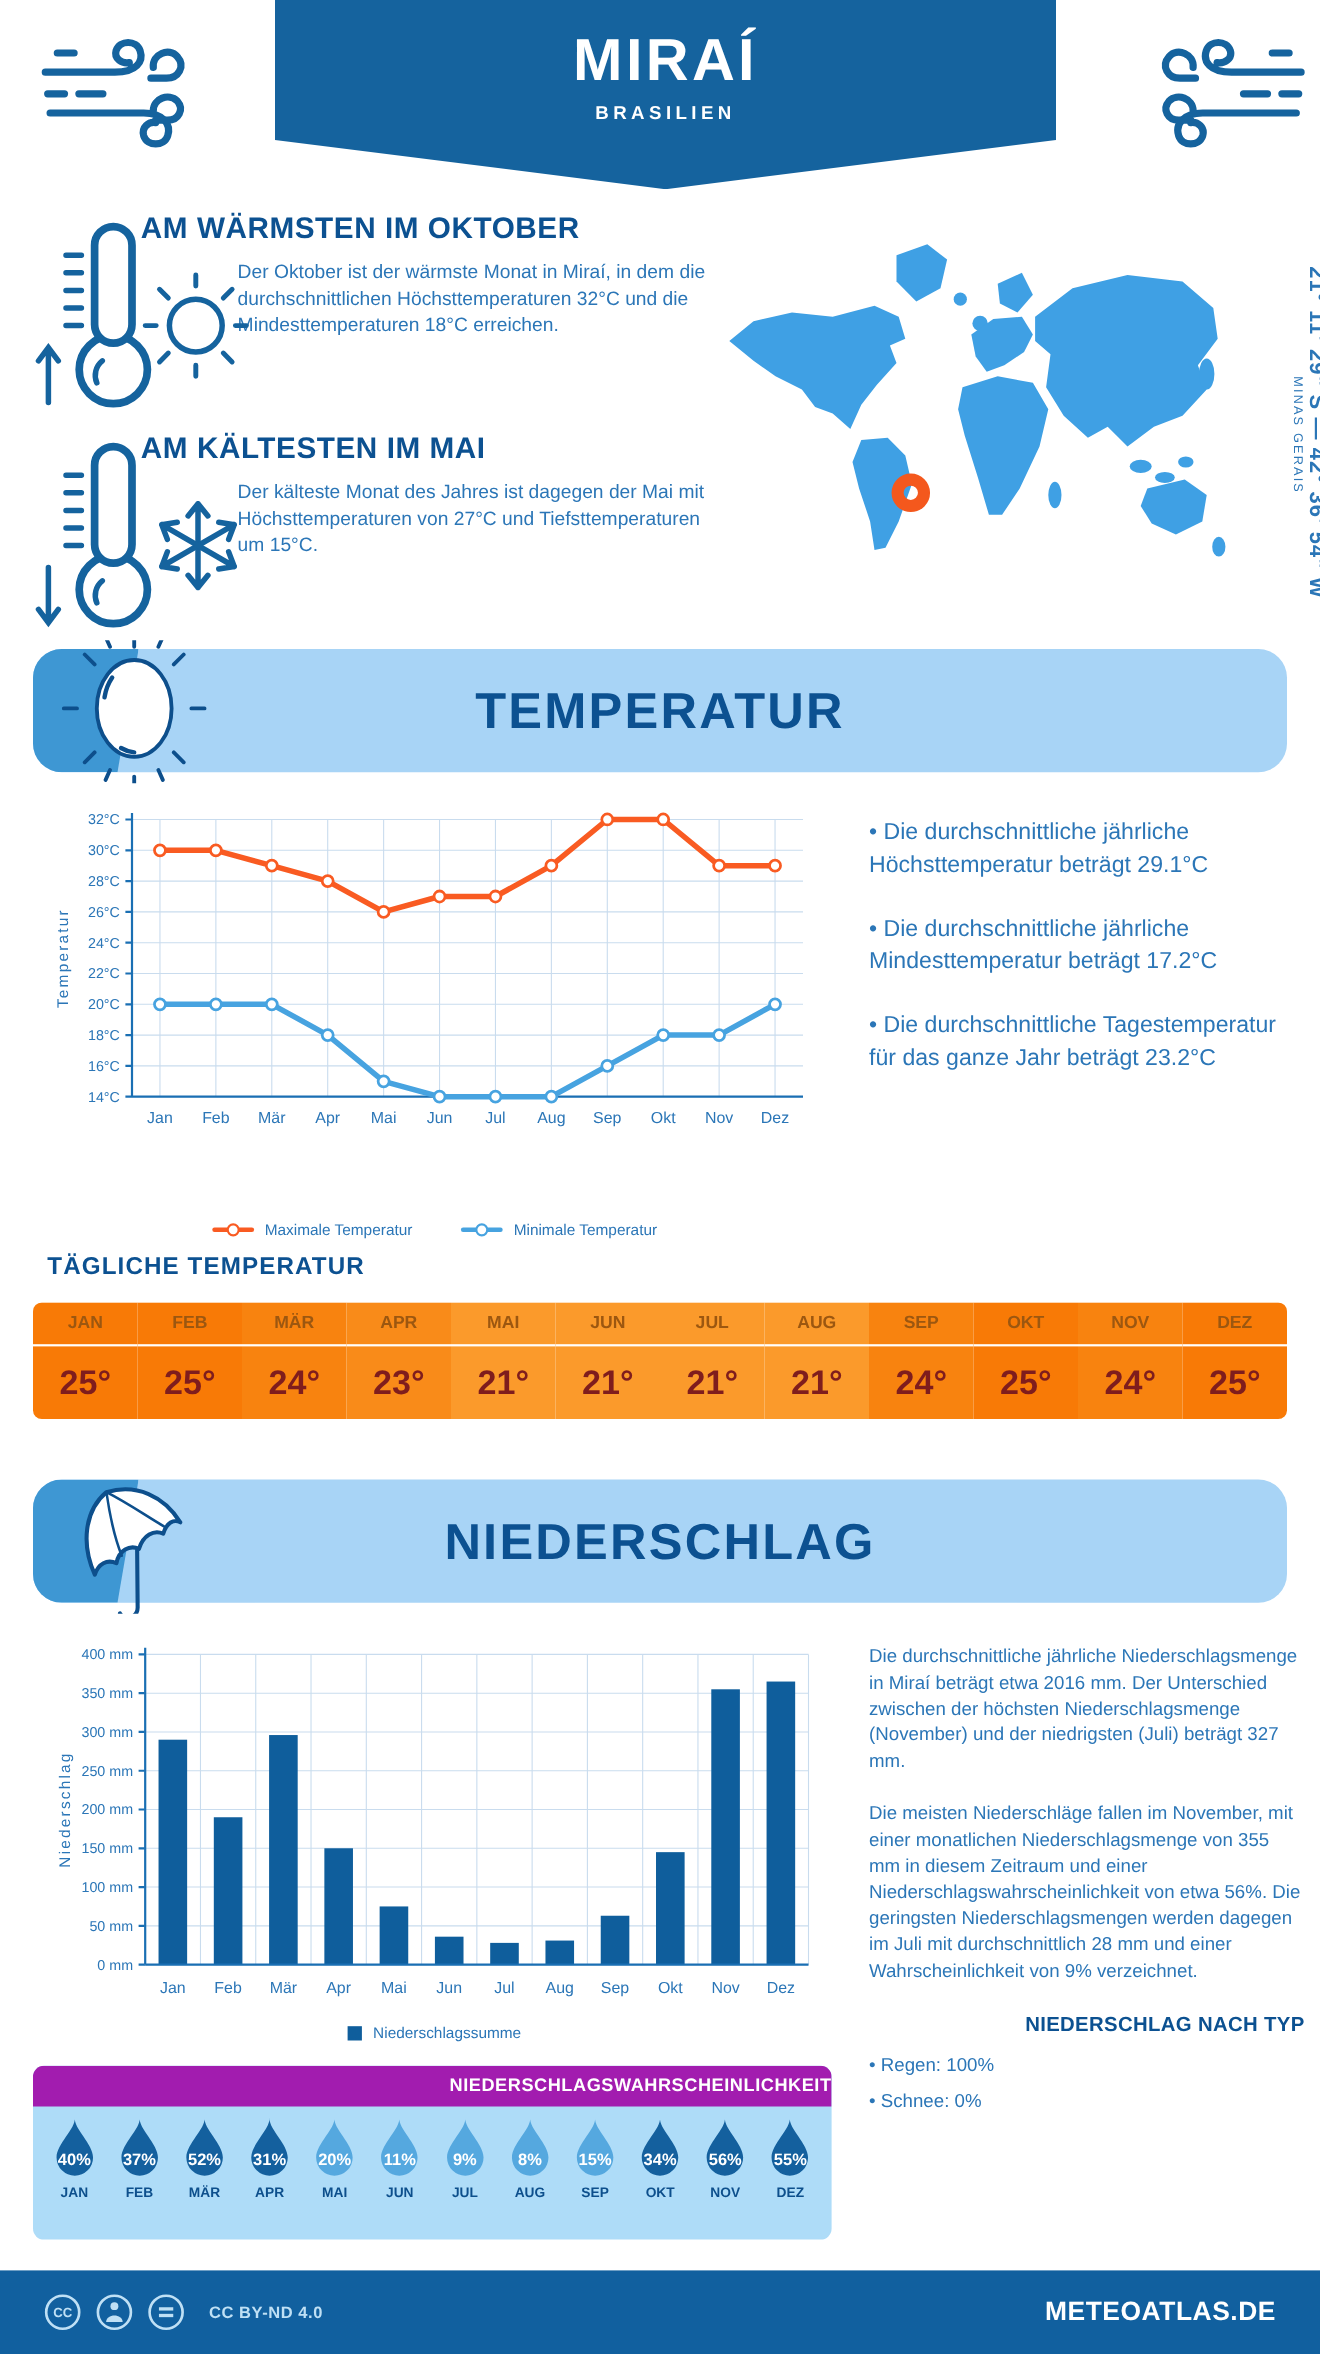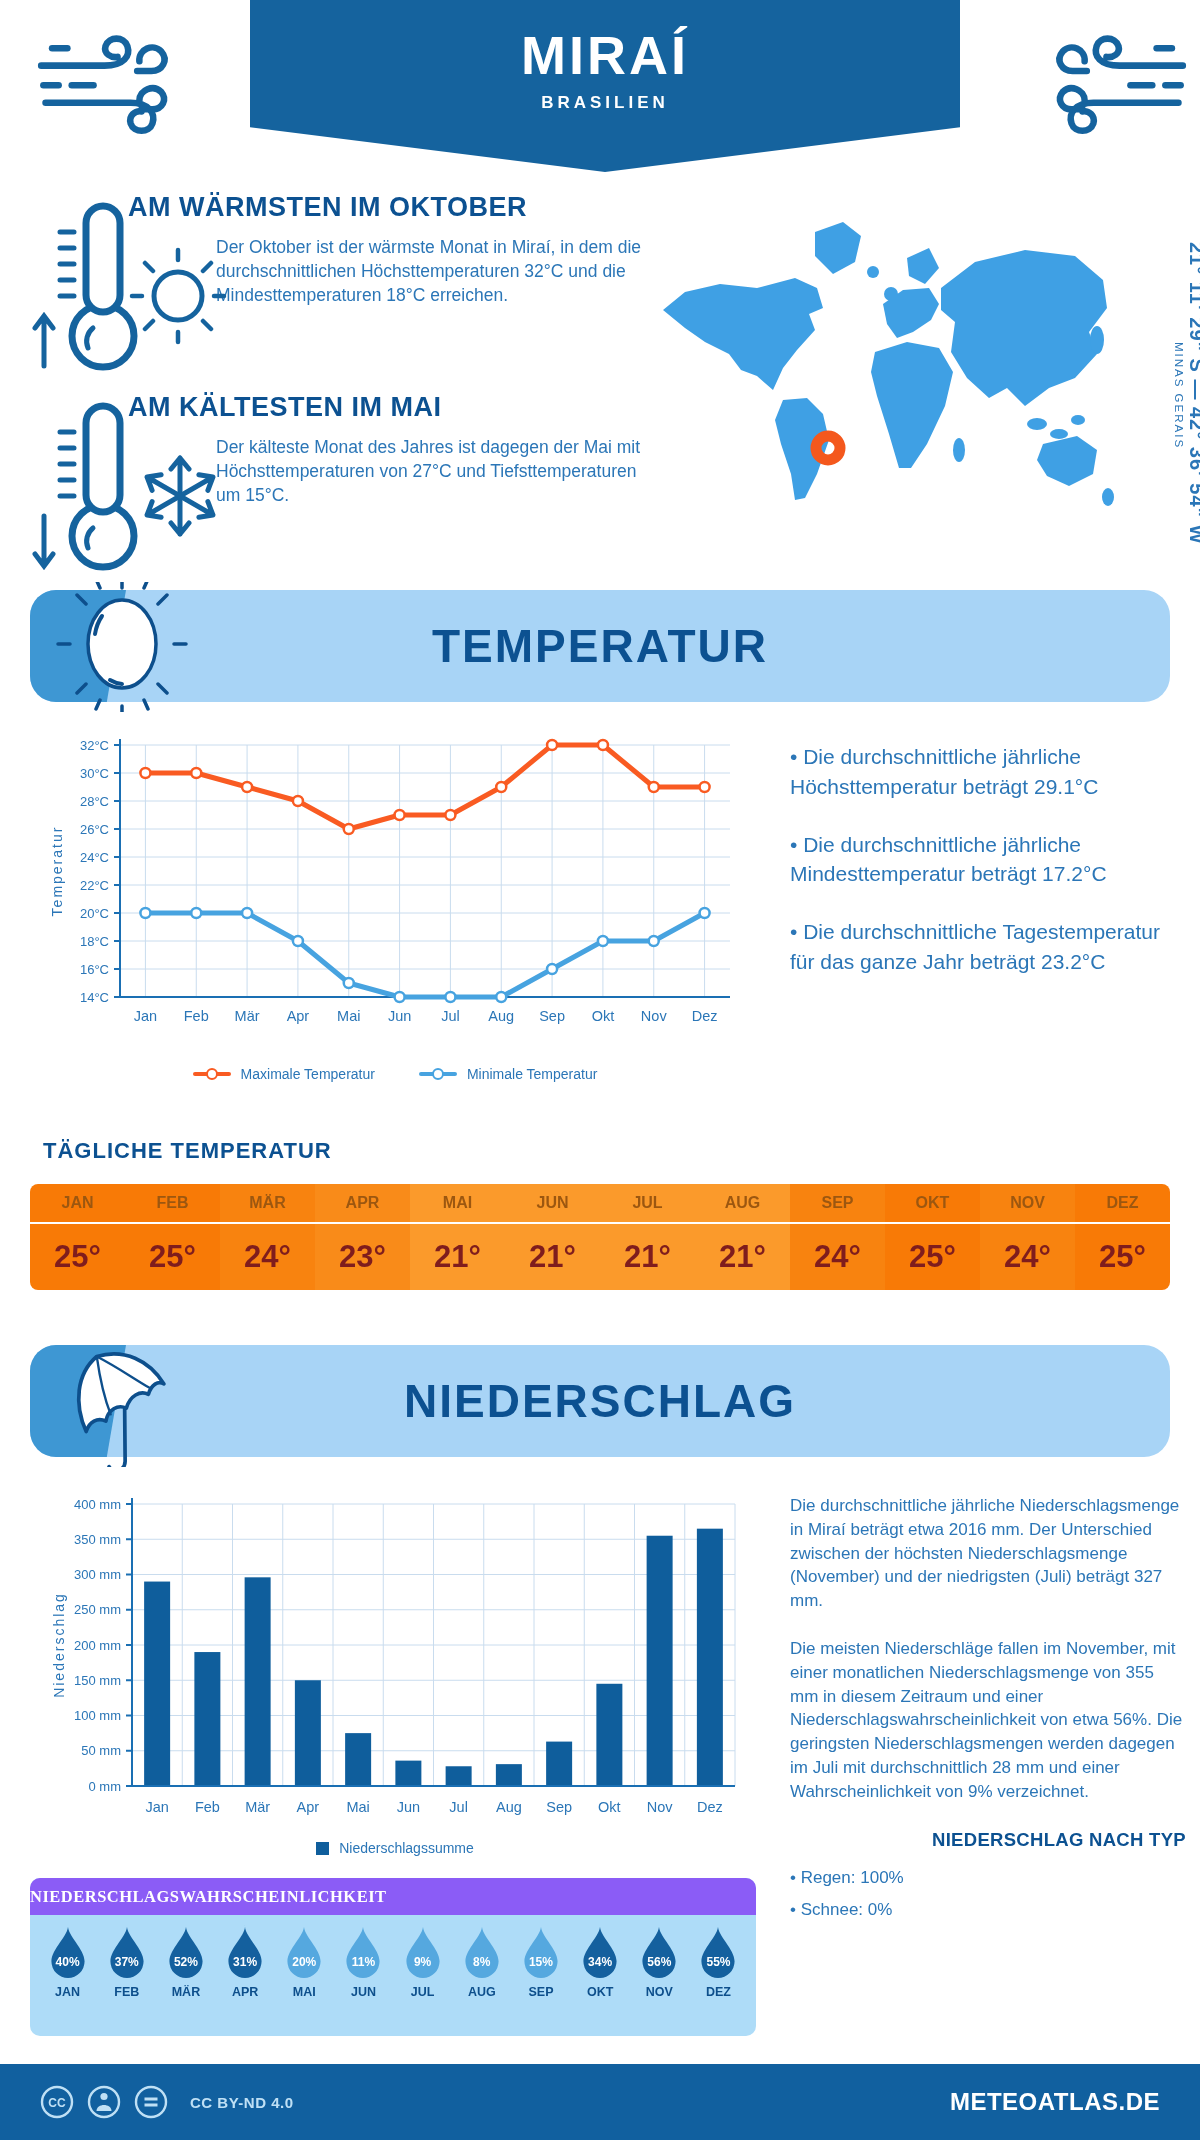--- a/index.html
+++ b/index.html
@@ -40,21 +40,21 @@
   .band h2{position:relative;margin:0;text-align:center;line-height:112px;font-size:46px;
            letter-spacing:2px;color:#0C5191;font-weight:bold;}
   .band .bicon{position:absolute;left:26px;top:-8px;width:132px;height:130px;}
   .band-temp{top:590px;}
   .band-precip{top:1345px;}
 
   
   .chart-temp{position:absolute;left:40px;top:733px;width:710px;height:310px;}
   .chart-precip{position:absolute;left:40px;top:1490px;width:710px;height:345px;}
   .legend-row{position:absolute;left:40px;width:710px;display:flex;justify-content:center;gap:64px;}
-  .legend-temp{top:1066px;gap:44px;}
+  .legend-temp{top:1110px;gap:44px;}
   .legend-precip{top:1840px;}
   .legend-item{display:flex;align-items:center;gap:10px;color:#2B76B7;font-size:14px;}
   .lswatch{position:relative;width:38px;height:4px;border-radius:2px;}
   .lswatch .dot{position:absolute;left:13px;top:-4px;width:8px;height:8px;border-radius:50%;
                 background:#fff;border:2.5px solid currentColor;}
   .lsquare{width:13px;height:13px;}
 
   
   .stats{position:absolute;left:790px;top:742px;width:392px;}
   .stats h3,.precip-text h3{margin:0 0 30px;font-size:18.5px;color:#0C5191;letter-spacing:.3px;line-height:1.3;}
@@ -71,26 +71,26 @@
                border-radius:8px;overflow:hidden;}
   .dcol{flex:1;display:flex;flex-direction:column;}
   .dcol .m{height:38px;line-height:38px;text-align:center;font-weight:bold;font-size:16px;
            color:#9C5710;border-bottom:2.5px solid #fff;}
   .dcol .v{flex:1;display:flex;align-items:center;justify-content:center;
            font-size:31px;font-weight:bold;color:#7f1d1d;}
 
   
   .prob{position:absolute;left:30px;top:1878px;width:726px;height:158px;background:#AEDCF8;
         border-radius:10px;overflow:hidden;}
-  .prob .hdr{height:37px;line-height:37px;background:#8b5cf6;color:#fff;text-align:left;
-             font-weight:bold;font-size:16.5px;letter-spacing:.5px;font-family:Liberation Serif, serif;}
+  .prob .hdr{height:37px;line-height:37px;background:#a21caf;color:#fff;text-align:right;
+             font-weight:bold;font-size:16.5px;letter-spacing:.5px;}
   .prob .row{display:flex;padding:9px 8px 0;}
   .pcell{flex:1;text-align:center;position:relative;}
   .pcell .pct{position:absolute;left:0;top:31px;width:100%;text-align:center;color:#fff;
-              font-weight:bold;font-size:12px;}
+              font-weight:bold;font-size:15px;}
   .pcell .mon{margin-top:1px;font-size:12.5px;font-weight:bold;color:#0D4F8C;}
 
   
   .footer{position:absolute;left:0;top:2064px;width:1200px;height:76px;background:#11609F;
           display:flex;align-items:center;padding:0 40px;box-sizing:border-box;}
   .ccgroup{display:flex;align-items:center;gap:13px;}
   .license{margin-left:22px;color:#BFE0F5;font-weight:bold;font-size:15px;letter-spacing:.5px;}
   .site{margin-left:auto;color:#fff;font-weight:bold;font-size:24px;letter-spacing:.5px;}
 </style>
 </head>

